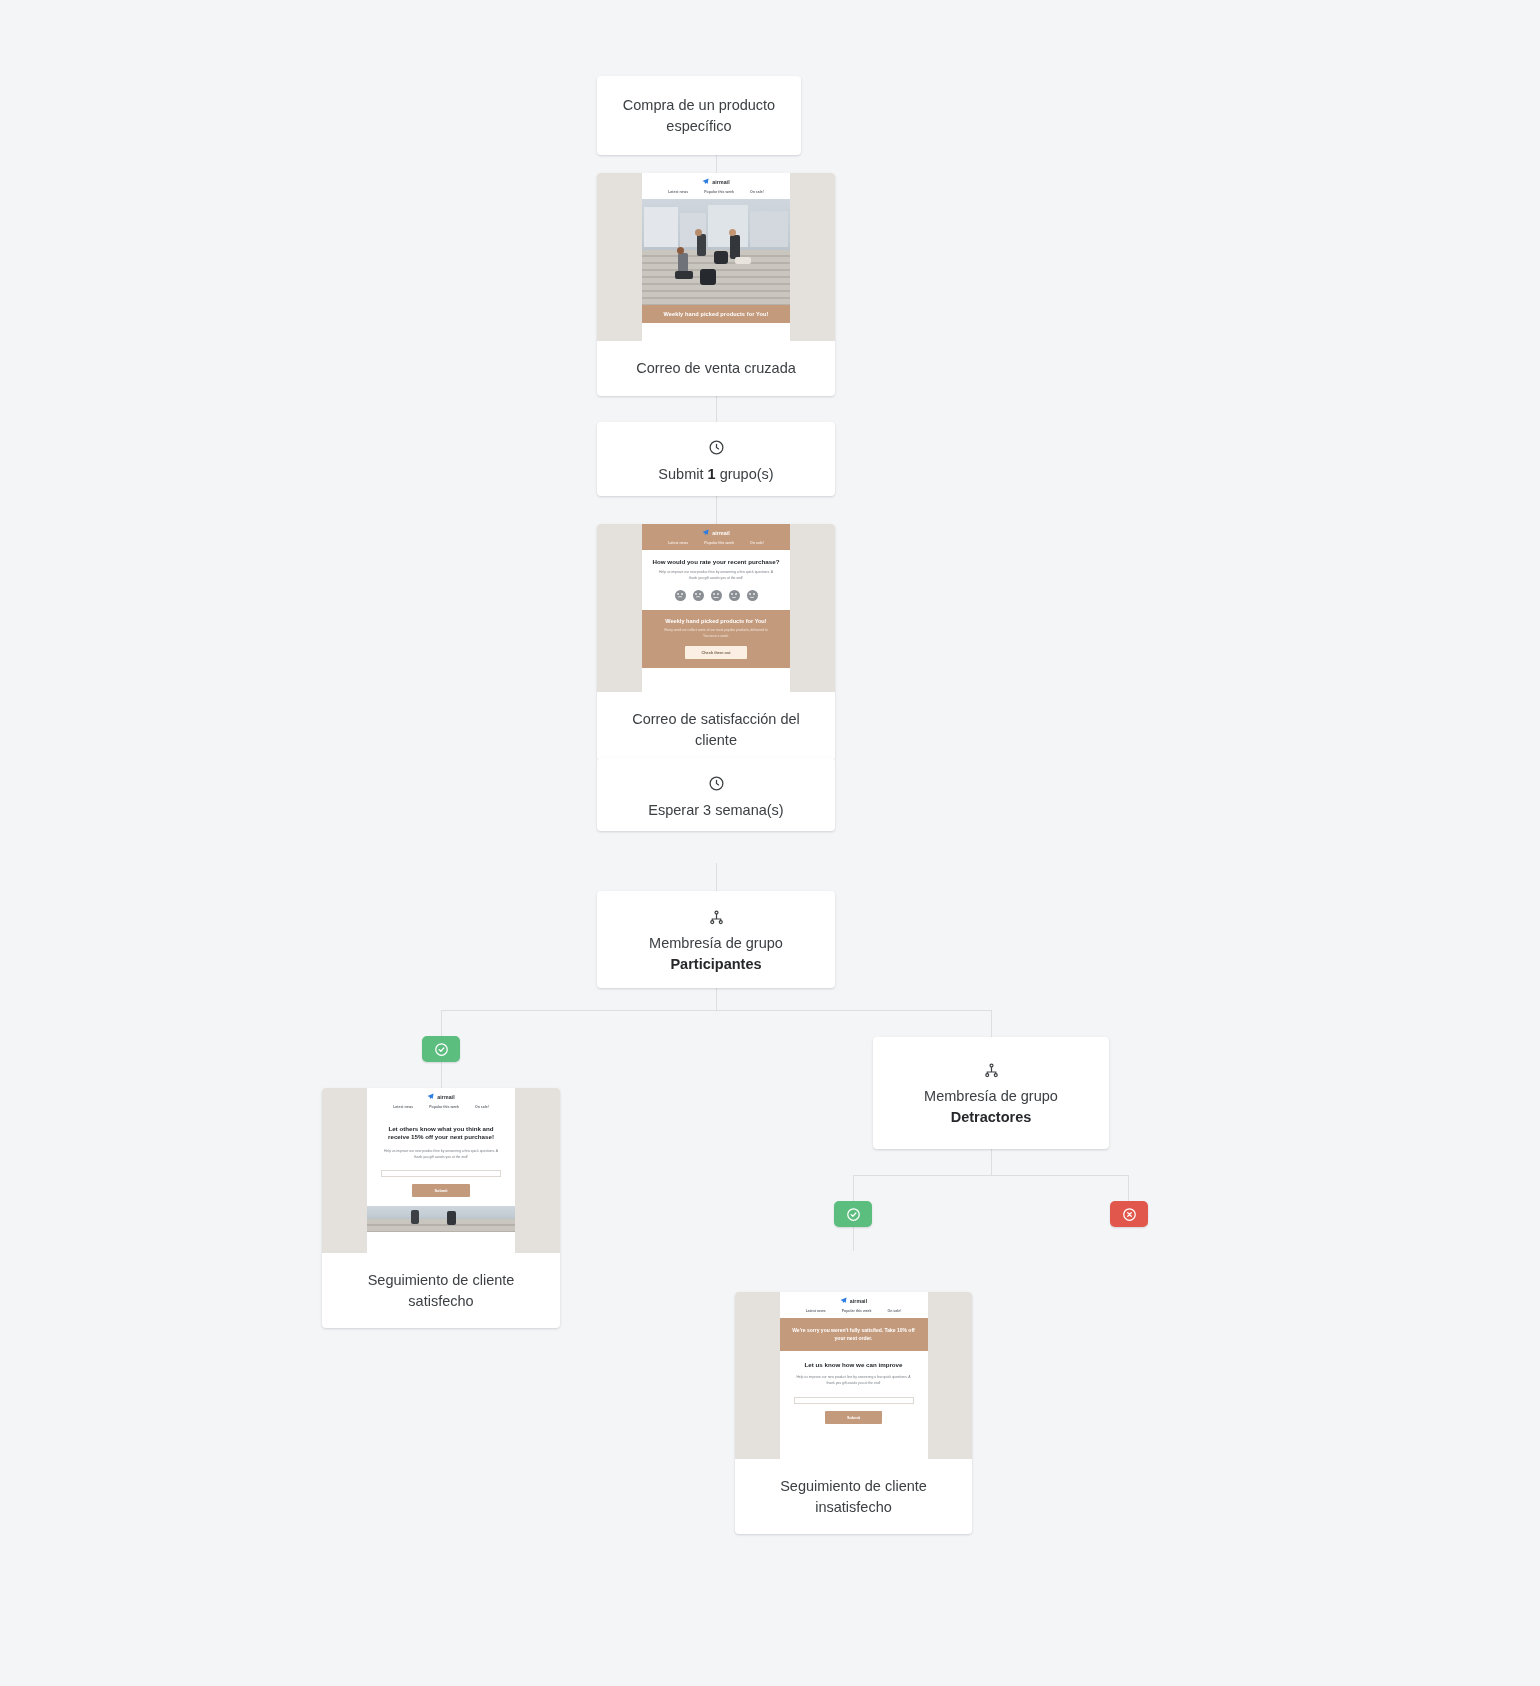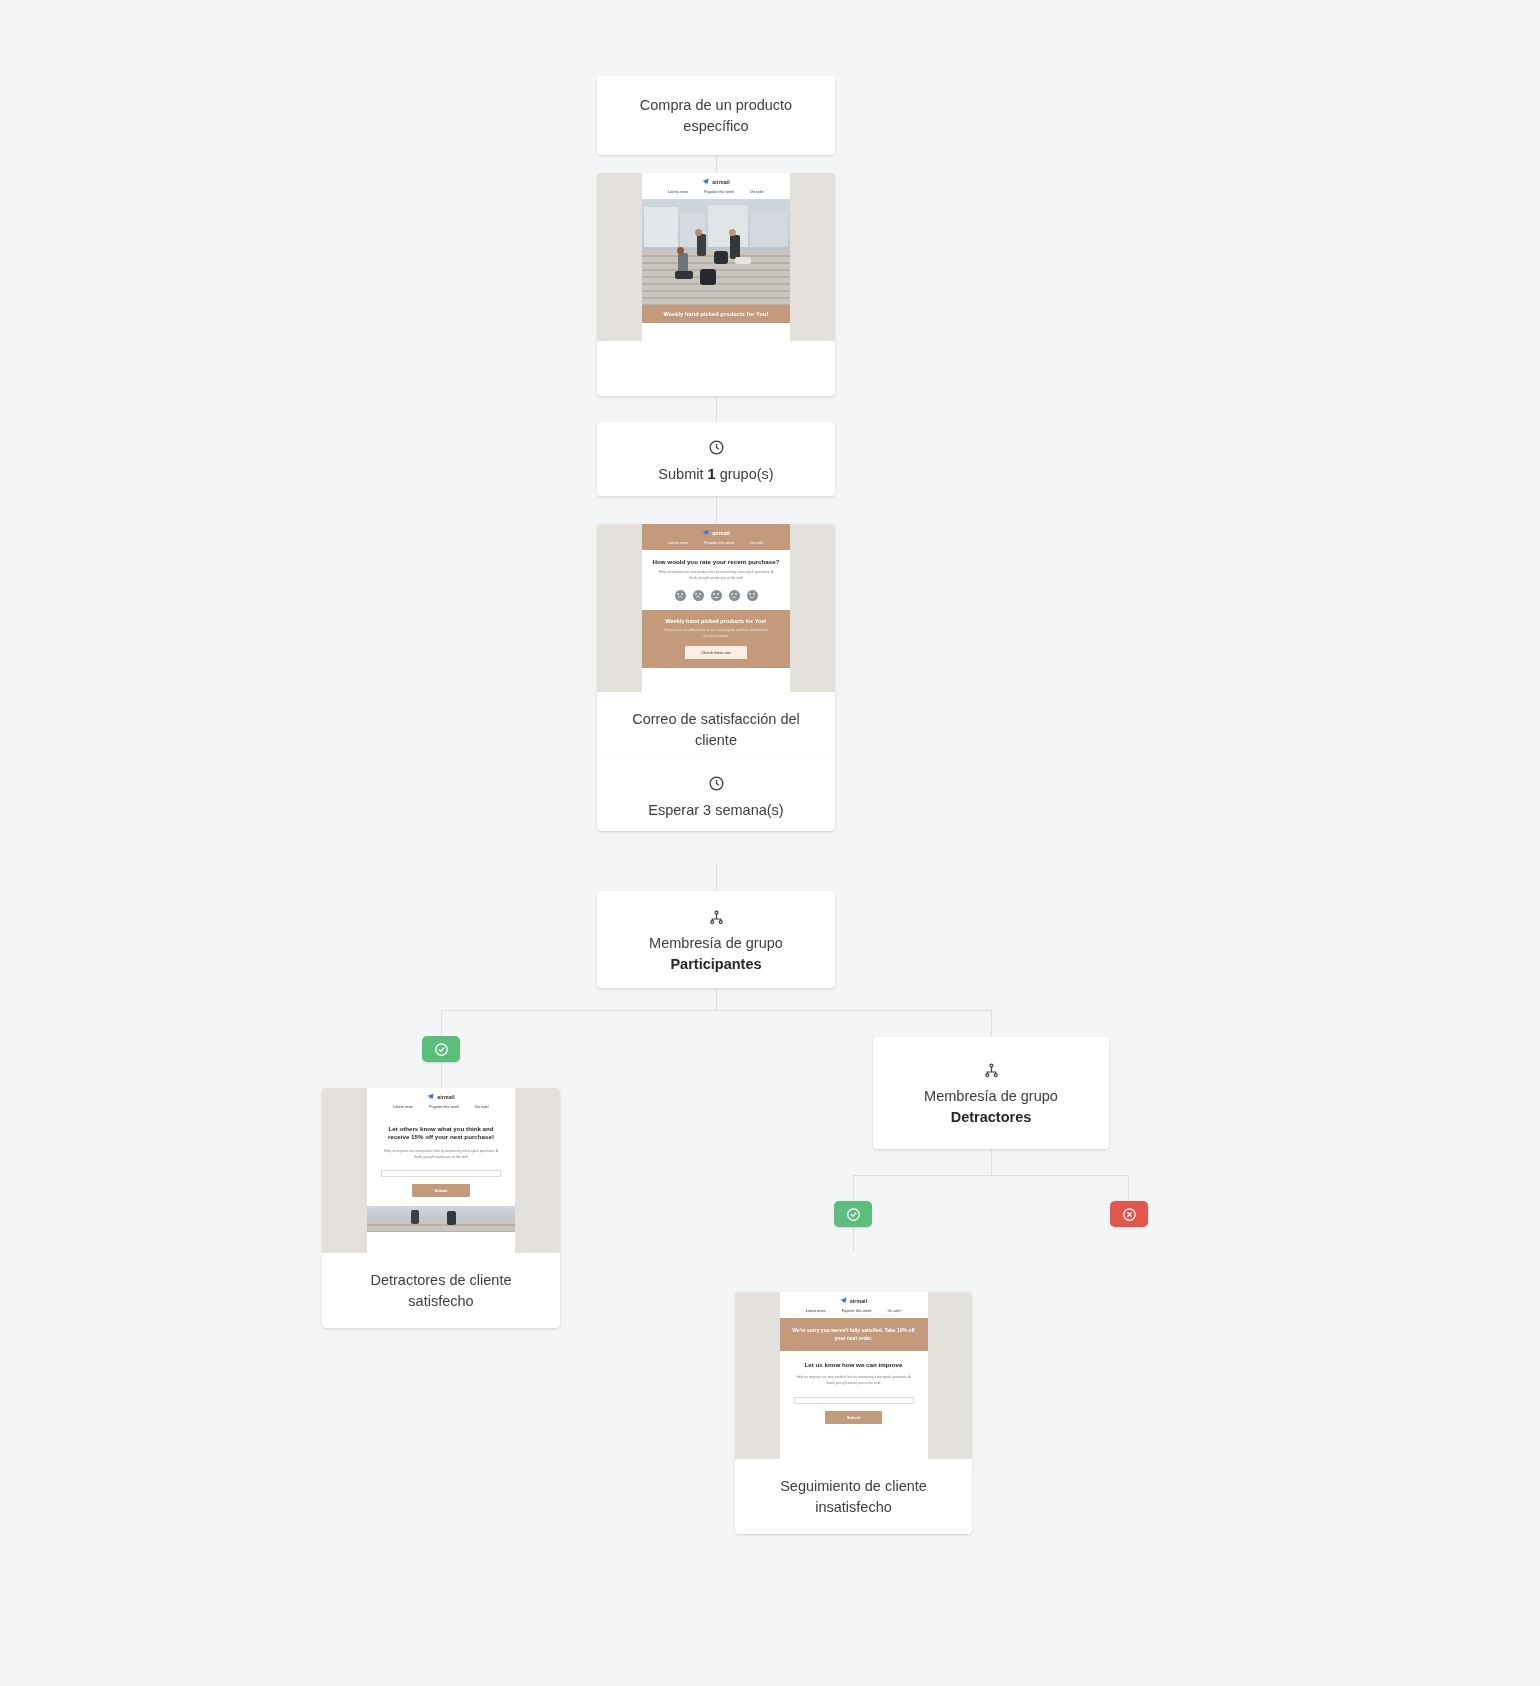--- a/index.html
+++ b/index.html
@@ -138,21 +138,21 @@
   <div class="line v" style="left:441px; top:1010px; height:28px;"></div>
   <div class="line v" style="left:991px; top:1010px; height:27px;"></div>
   <div class="line v" style="left:441px; top:1062px; height:26px;"></div>
 
   <div class="line v" style="left:991px; top:1149px; height:26px;"></div>
   <div class="line h" style="left:853px; top:1175px; width:276px;"></div>
   <div class="line v" style="left:853px; top:1175px; height:26px;"></div>
   <div class="line v" style="left:1128px; top:1175px; height:26px;"></div>
   <div class="line v" style="left:853px; top:1227px; height:24px;"></div>
 
-  <div class="node" style="left:597px; top:76px; width:238px; height:79px;">
+  <div class="node" style="left:597px; top:76px; width:204px; height:79px;">
     <div class="node-label" style="padding-top:19px;">Compra de un producto específico</div>
   </div>
 
   <div class="node" style="left:597px; top:173px; width:238px; height:223px;">
     <div class="thumb" style="height:168px;">
       <div class="mail" style="width:148px; height:168px;">
         <div class="mail-head">
           <svg class="plane" viewBox="0 0 16 16">
             <path d="M15 1 1 7l5 2 1 5 2.3-3.4L13 13z" fill="#2f7de1"></path>
           </svg>
@@ -177,20 +177,21 @@
           <div class="person" style="left:93px; top:58px; width:16px; height:7px;  background:#e8e3dd;"></div>
           <div class="person" style="left:36px; top:54px; width:10px; height:22px; background:#6f7379;"></div>
           <div class="person" style="left:35px; top:48px; width:7px;  height:7px;  background:#8c5a3d; border-radius:50%;"></div>
           <div class="person" style="left:33px; top:72px; width:18px; height:8px;  background:#2f3236;"></div>
           <div class="person" style="left:58px; top:70px; width:16px; height:16px; background:#26292d; border-radius:3px;"></div>
           <div class="person" style="left:72px; top:52px; width:14px; height:13px; background:#2b2e32; border-radius:3px;"></div>
         </div>
         <div class="banner">Weekly hand picked products for You!</div>
       </div>
     </div>
+    <div class="node-label" style="padding-top:17px;">Correo de venta cruzada</div>
   </div>
 
   <div class="node" style="left:597px; top:422px; width:238px; height:74px;">
     <div class="icon-row">
       <svg width="17" height="17" viewBox="0 0 24 24" fill="none" stroke="#3c4043" stroke-width="1.8" stroke-linecap="round">
         <circle cx="12" cy="12" r="9"></circle>
           <path d="M12 7.5V12l3 2"></path>
       </svg>
     </div>
     <div class="node-label" style="padding-top:8px;">
@@ -294,21 +295,21 @@
           <div class="cta2">Submit</div>
         </div>
         <div class="hero" style="height:26px; margin-top:9px;">
           <div class="hero-sky"></div>
           <div class="stairs"></div>
           <div class="person" style="left:44px; top:4px; width:8px; height:14px; background:#3c3f44;"></div>
           <div class="person" style="left:80px; top:5px; width:9px; height:14px; background:#33373c;"></div>
         </div>
       </div>
     </div>
-    <div class="node-label" style="padding-top:17px;">Detractores de cliente satisfecho</div>
+    <div class="node-label" style="padding-top:17px;">Seguimiento de cliente satisfecho</div>
   </div>
 
   <div class="node" style="left:873px; top:1037px; width:236px; height:112px;">
     <div class="icon-row" style="padding-top:24px;">
       <svg width="17" height="17" viewBox="0 0 24 24" fill="none" stroke="#3c4043" stroke-width="1.7" stroke-linecap="round">
         <circle cx="12" cy="5" r="2.1"></circle>
           <circle cx="6" cy="18.5" r="2.1"></circle>
           <circle cx="18" cy="18.5" r="2.1"></circle>
         <path d="M12 7.1v3.2M6 16.4v-2.3h12v2.3M12 10.3v3.8"></path>
       </svg>

